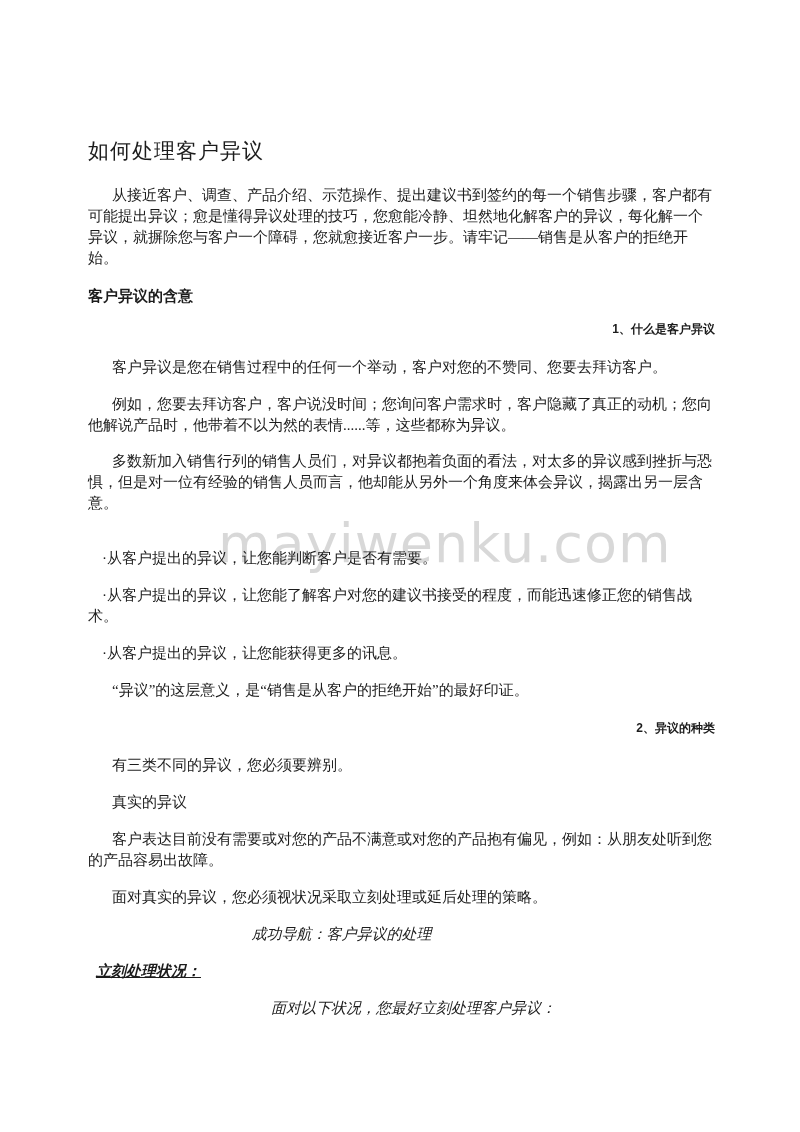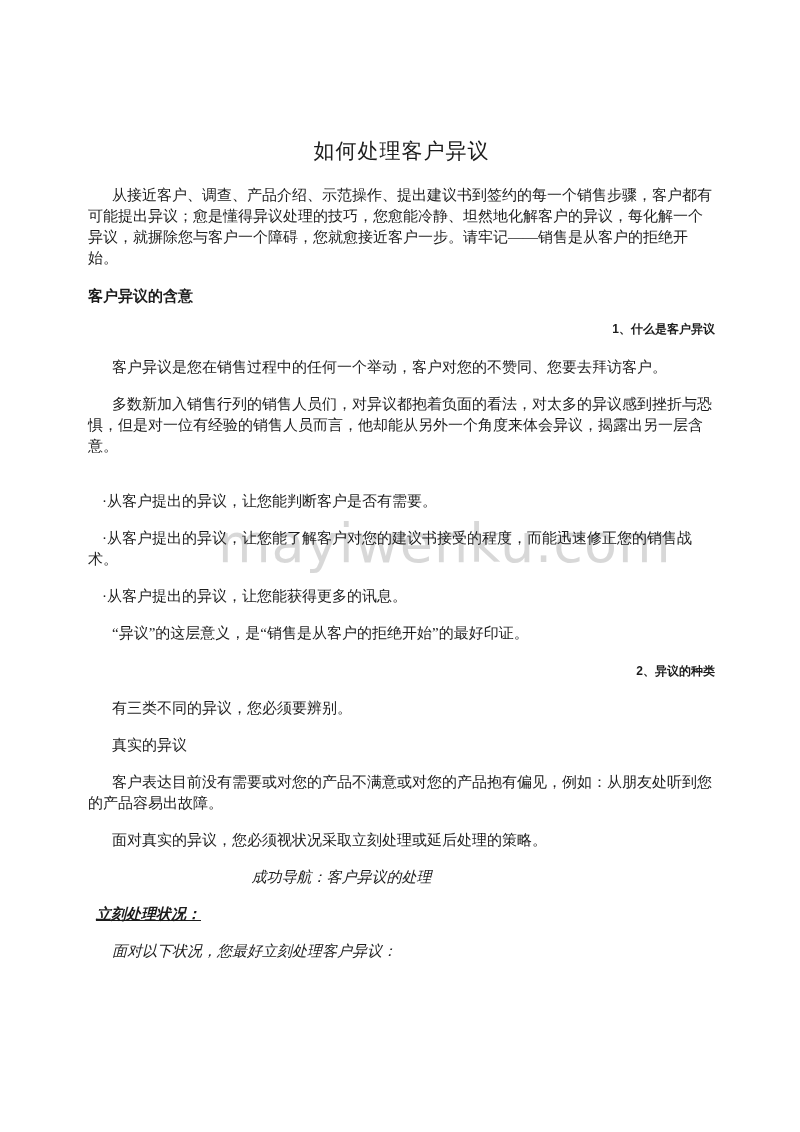--- a/index.html
+++ b/index.html
@@ -30,21 +30,21 @@
     user-select: none;
   }
   .content {
     position: relative;
     z-index: 1;
     padding: 138px 85px 0 88px;
   }
   .doc-title {
     font-size: 21px;
     font-weight: 400;
-    text-align: center;
+    text-align: left;
     letter-spacing: 1px;
     line-height: 27px;
     margin: 0 0 20px 0;
   }
   p {
     font-size: 15px;
     line-height: 21px;
     margin: 0 0 16px 0;
   }
   .indent { text-indent: 24px; }
@@ -72,41 +72,42 @@
     text-align: center;
     margin-right: 120px;
   }
   .immediate-heading {
     font-weight: bold;
     font-style: italic;
     text-decoration: underline;
     text-indent: 8px;
     margin-bottom: 16px;
   }
-  .italic { font-style: italic; }
+  .italic { font-style: italic; text-align: center; }
 </style>
 </head>
 <body>
 
 <div class="page">
 
   <div class="watermark">mayiwenku.com</div>
 
   <div class="content">
 
     <h1 class="doc-title">如何处理客户异议</h1>
 
     <p class="indent">从接近客户、调查、产品介绍、示范操作、提出建议书到签约的每一个销售步骤，客户都有可能提出异议；愈是懂得异议处理的技巧，您愈能冷静、坦然地化解客户的异议，每化解一个异议，就摒除您与客户一个障碍，您就愈接近客户一步。请牢记——销售是从客户的拒绝开始。</p>
 
     <p class="section-heading">客户异议的含意</p>
 
     <p class="subheading">1、什么是客户异议</p>
 
     <p class="indent">客户异议是您在销售过程中的任何一个举动，客户对您的不赞同、您要去拜访客户。</p>
 
+    <p class="indent mb15">例如，您要去拜访客户，客户说没时间；您询问客户需求时，客户隐藏了真正的动机；您向他解说产品时，他带着不以为然的表情......等，这些都称为异议。</p>
 
     <p class="indent mb34">多数新加入销售行列的销售人员们，对异议都抱着负面的看法，对太多的异议感到挫折与恐惧，但是对一位有经验的销售人员而言，他却能从另外一个角度来体会异议，揭露出另一层含意。</p>
 
     <p class="bullet">·从客户提出的异议，让您能判断客户是否有需要。</p>
 
     <p class="bullet">·从客户提出的异议，让您能了解客户对您的建议书接受的程度，而能迅速修正您的销售战术。</p>
 
     <p class="bullet">·从客户提出的异议，让您能获得更多的讯息。</p>
 
     <p class="indent mb17">“异议”的这层意义，是“销售是从客户的拒绝开始”的最好印证。</p>

